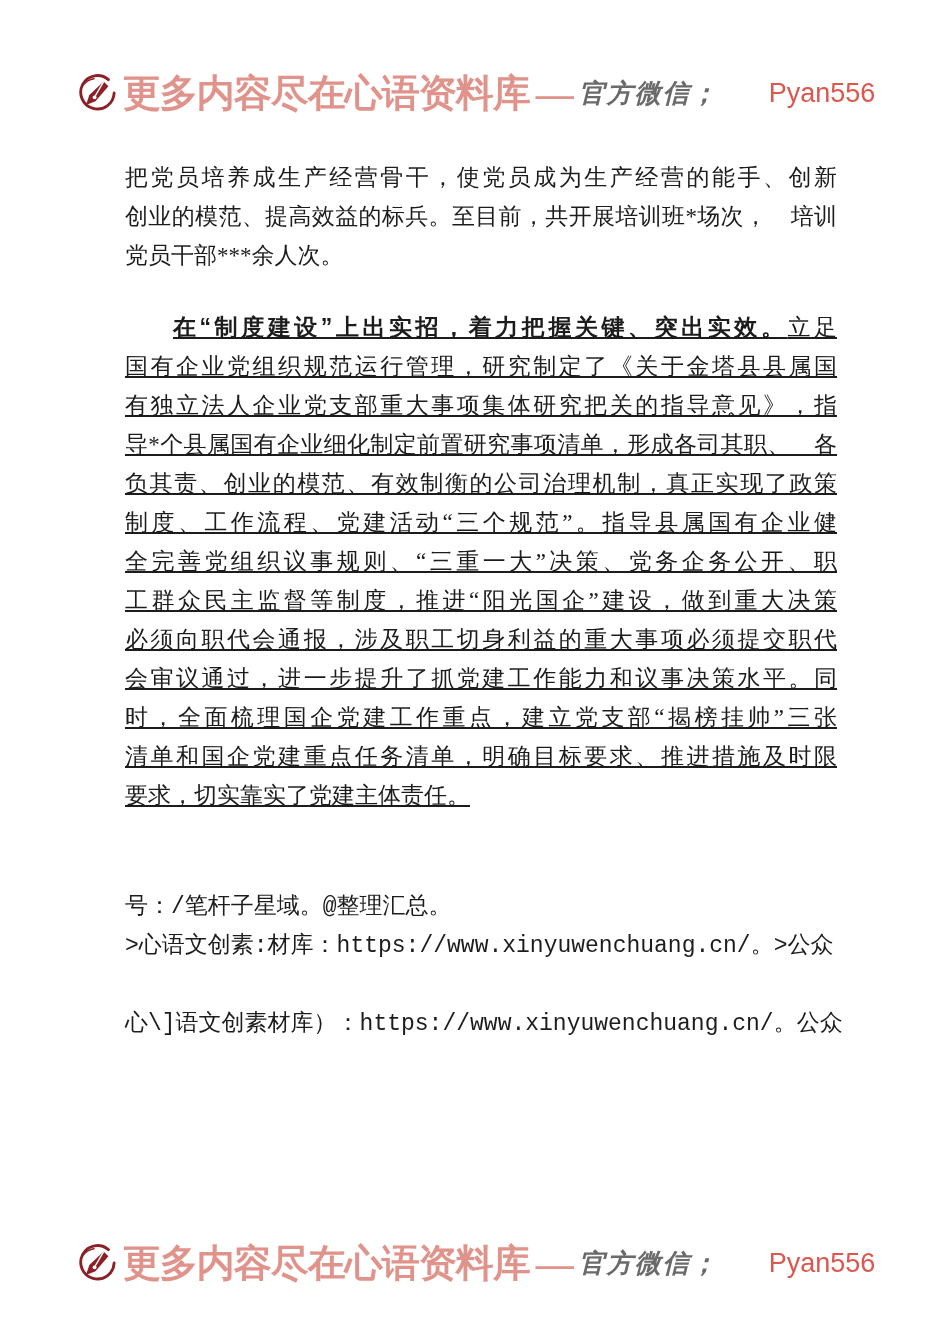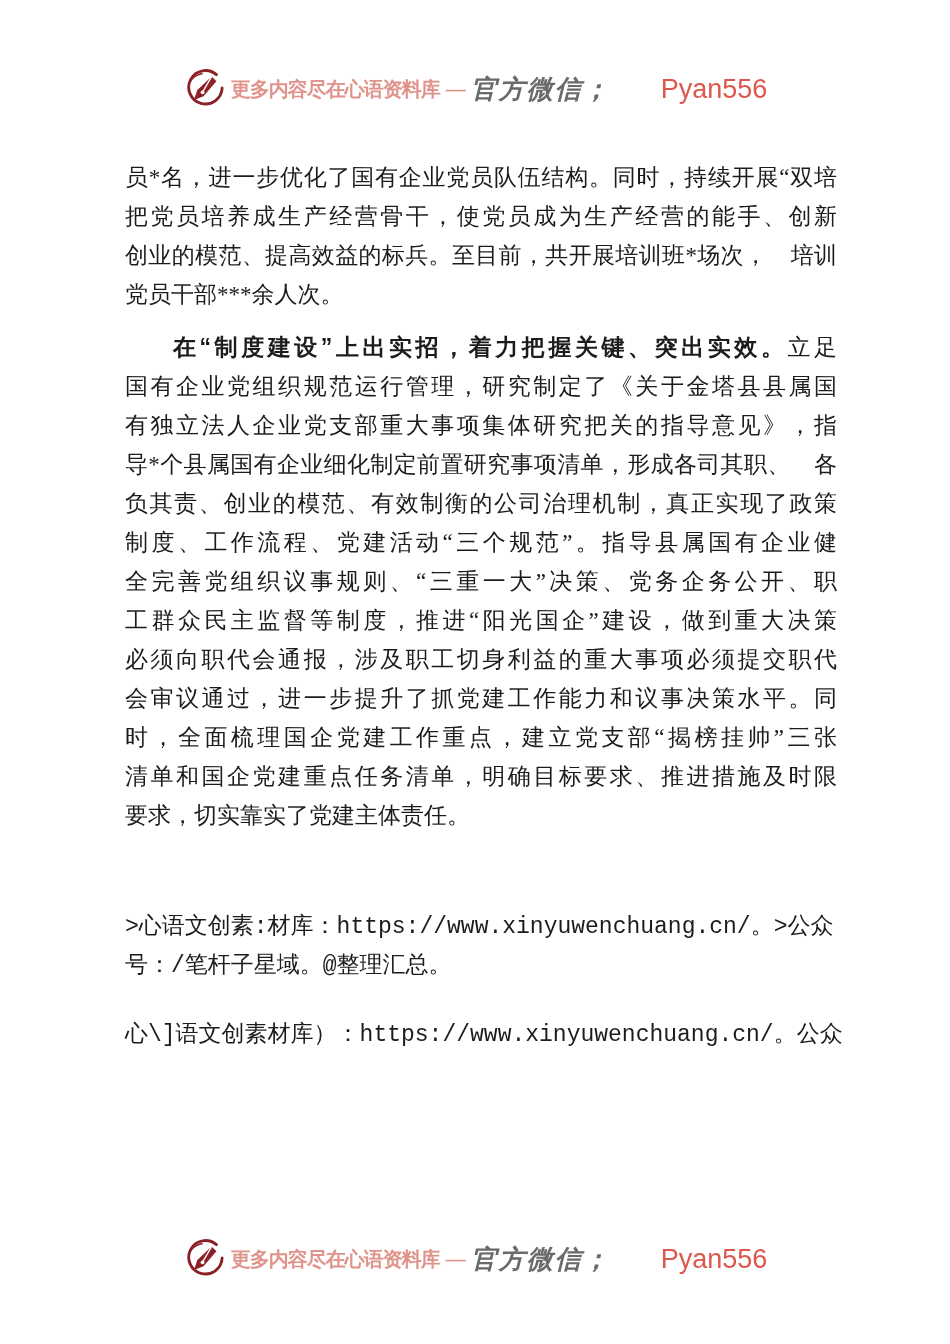--- a/index.html
+++ b/index.html
@@ -28,21 +28,21 @@
     align-items: center;
     justify-content: center;
     gap: 6px;
     white-space: nowrap;
   }
   .watermark.header { top: 68px; }
   .watermark.footer { top: 1238px; }
   .wm-logo { width: 42px; height: 42px; flex: 0 0 auto; }
   .wm-brand {
     color: var(--brand);
-    font-size: 20px;
+    font-size: 38px;
     font-weight: bold;
     letter-spacing: -1px;
   }
   .wm-script {
     color: var(--script);
     font-size: 26px;
     font-style: italic;
     font-weight: bold;
     letter-spacing: 2px;
   }
@@ -93,45 +93,44 @@
       <path d="M8 13 Q 13 7 20 6" fill="none" stroke="#8c2027" stroke-width="1.6" stroke-linecap="round"></path>
     </svg>
     <span class="wm-brand">更多内容尽在心语资料库</span>
     <span class="wm-brand">—</span>
     <span class="wm-script">官方微信；</span>
     <span class="wm-id">Pyan556</span>
   </div>
 
   <div class="doc-body">
       <div class="para">
-        <div class="line justify"><span>员*名，进一步优化了国有企业党员队伍结构。同时，持续开展“双培</span></div>
         <div class="line justify"><span>把党员培养成生产经营骨干，使党员成为生产经营的能手、创新</span></div>
         <div class="line justify"><span>创业的模范、提高效益的标兵。至目前，共开展培训班*场次，　培训</span></div>
         <div class="line"><span>党员干部***余人次。</span></div>
       </div>
-      <div class="para" style="margin-top: 14px;">
+      <div class="para" style="margin-top: 33px; text-decoration: underline;">
         <div class="line justify indent"><span class="bold-lead">在“制度建设”上出实招，着力把握关键、突出实效。</span><span>立足</span></div>
         <div class="line justify"><span>国有企业党组织规范运行管理，研究制定了《关于金塔县县属国</span></div>
         <div class="line justify"><span>有独立法人企业党支部重大事项集体研究把关的指导意见》，指</span></div>
         <div class="line justify"><span>导*个县属国有企业细化制定前置研究事项清单，形成各司其职、　各</span></div>
         <div class="line justify"><span>负其责、创业的模范、有效制衡的公司治理机制，真正实现了政策</span></div>
         <div class="line justify"><span>制度、工作流程、党建活动“三个规范”。指导县属国有企业健</span></div>
         <div class="line justify"><span>全完善党组织议事规则、“三重一大”决策、党务企务公开、职</span></div>
         <div class="line justify"><span>工群众民主监督等制度，推进“阳光国企”建设，做到重大决策</span></div>
         <div class="line justify"><span>必须向职代会通报，涉及职工切身利益的重大事项必须提交职代</span></div>
         <div class="line justify"><span>会审议通过，进一步提升了抓党建工作能力和议事决策水平。同</span></div>
         <div class="line justify"><span>时，全面梳理国企党建工作重点，建立党支部“揭榜挂帅”三张</span></div>
         <div class="line justify"><span>清单和国企党建重点任务清单，明确目标要求、推进措施及时限</span></div>
         <div class="line"><span>要求，切实靠实了党建主体责任。</span></div>
       </div>
       <div class="para para-mono" style="margin-top: 73px;">
+        <div class="line"><span>号：/笔杆子星域。@整理汇总。</span></div>
         <div class="line"><span>&gt;心语文创素:材库：https://www.xinyuwenchuang.cn/。&gt;公众</span></div>
-        <div class="line"><span>号：/笔杆子星域。@整理汇总。</span></div>
       </div>
-      <div class="para para-mono" style="margin-top: 30px;">
+      <div class="para para-mono" style="margin-top: 39px;">
         <div class="line"><span>心\]语文创素材库）：https://www.xinyuwenchuang.cn/。公众</span></div>
       </div>
     </div>
 
   <div class="watermark footer">
     <svg class="wm-logo" viewBox="0 0 44 44" aria-hidden="true">
       <path d="M35 7 A 17.5 17.5 0 1 0 41 21" fill="none" stroke="#8c2027" stroke-width="3" stroke-linecap="round"></path>
       <path d="M30 9 L15 23 L11.5 33.5 L21.5 29.5 L35 14 Z" fill="#8c2027"></path>
       <path d="M30 9 L20 26" stroke="#ffffff" stroke-width="1.4" fill="none"></path>
       <circle cx="20.5" cy="25.5" r="2" fill="#ffffff"></circle>

